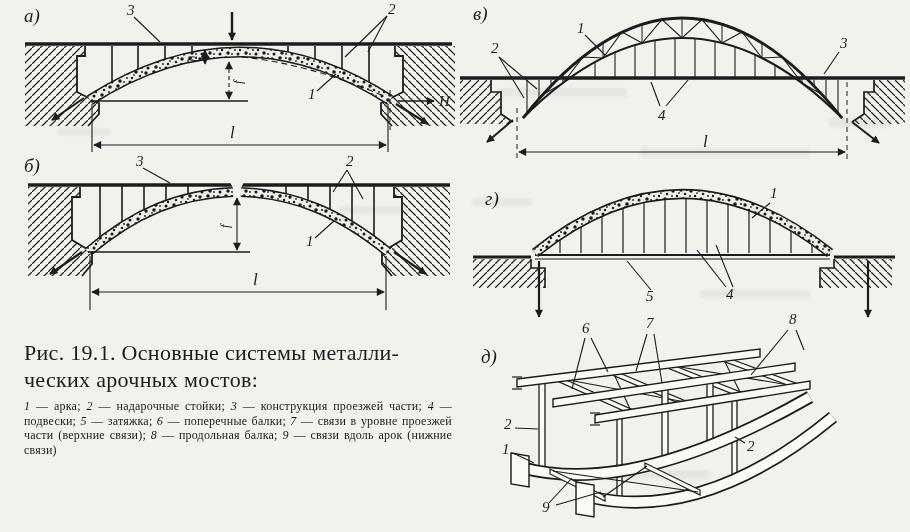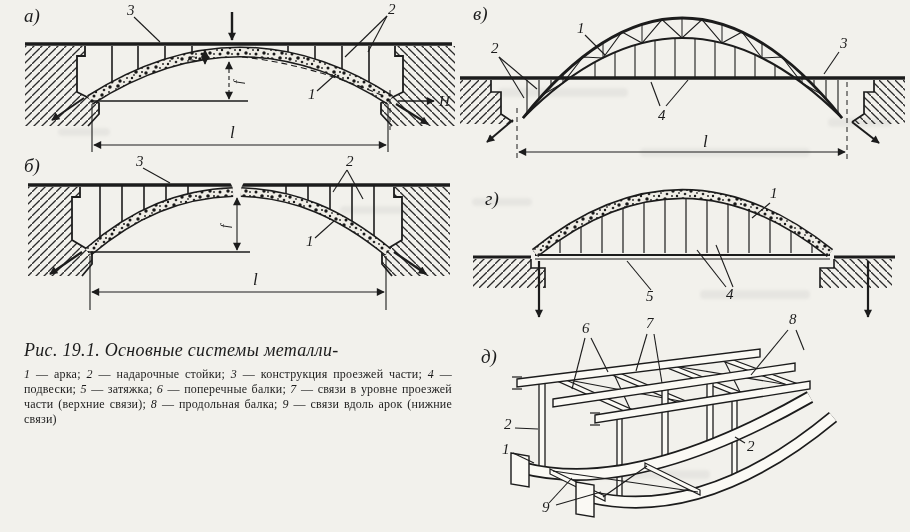--- a/index.html
+++ b/index.html
@@ -14,21 +14,21 @@
   svg{display:block;}
   svg text{font-family:"Liberation Serif",serif;font-style:italic;fill:var(--ink);}
   .tag{font-size:19px;}
   .num{font-size:15px;}
   .dim{font-size:17px;}
   .small{font-size:13px;}
   
   .ghost{position:absolute;background:#8d8d8d;opacity:.11;border-radius:4px;filter:blur(1.7px);}
   
   .caption{position:absolute;left:24px;top:340px;width:428px;}
-  .cap-title{font-size:18px;line-height:1.22;letter-spacing:.3px;font-style:italic;}
+  .cap-title{font-size:22px;line-height:1.22;letter-spacing:.3px;}
   .legend{margin-top:5px;font-size:12px;line-height:1.24;text-align:justify;letter-spacing:.2px;}
   .lg-num{font-style:italic;}
 </style>
 </head>
 <body>
 
 <div class="stage">
 
   <div class="ghost" style="left:498px;top:88px;width:130px;height:9px;"></div>
   <div class="ghost" style="left:640px;top:148px;width:170px;height:9px;"></div>
@@ -334,18 +334,19 @@
     <text class="num" x="191" y="23">7</text>
     <text class="num" x="334" y="19">8</text>
     <text class="num" x="49" y="124">2</text>
     <text class="num" x="47" y="149">1</text>
     <text class="num" x="292" y="146">2</text>
     <text class="num" x="87" y="207">9</text>
   </svg>
 
   <div class="caption">
     <div class="cap-title">Рис. 19.1. Основные системы металли-</div>
+    <div class="cap-title">ческих арочных мостов:</div>
     <div class="legend">
       
     <span style=""><i class="lg-num">1</i><span> — </span><span>арка</span><span>; </span></span><span style=""><i class="lg-num">2</i><span> — </span><span>надарочные стойки</span><span>; </span></span><span style=""><i class="lg-num">3</i><span> — </span><span>конструкция проезжей части</span><span>; </span></span><span style=""><i class="lg-num">4</i><span> — </span><span>подвески</span><span>; </span></span><span style=""><i class="lg-num">5</i><span> — </span><span>затяжка</span><span>; </span></span><span style=""><i class="lg-num">6</i><span> — </span><span>поперечные балки</span><span>; </span></span><span style=""><i class="lg-num">7</i><span> — </span><span>связи в уровне проезжей части (верхние связи)</span><span>; </span></span><span style=""><i class="lg-num">8</i><span> — </span><span>продольная балка</span><span>; </span></span><span style=""><i class="lg-num">9</i><span> — </span><span>связи вдоль арок (нижние связи)</span><span></span></span></div>
   </div>
 
 </div>
 
 </body></html>

